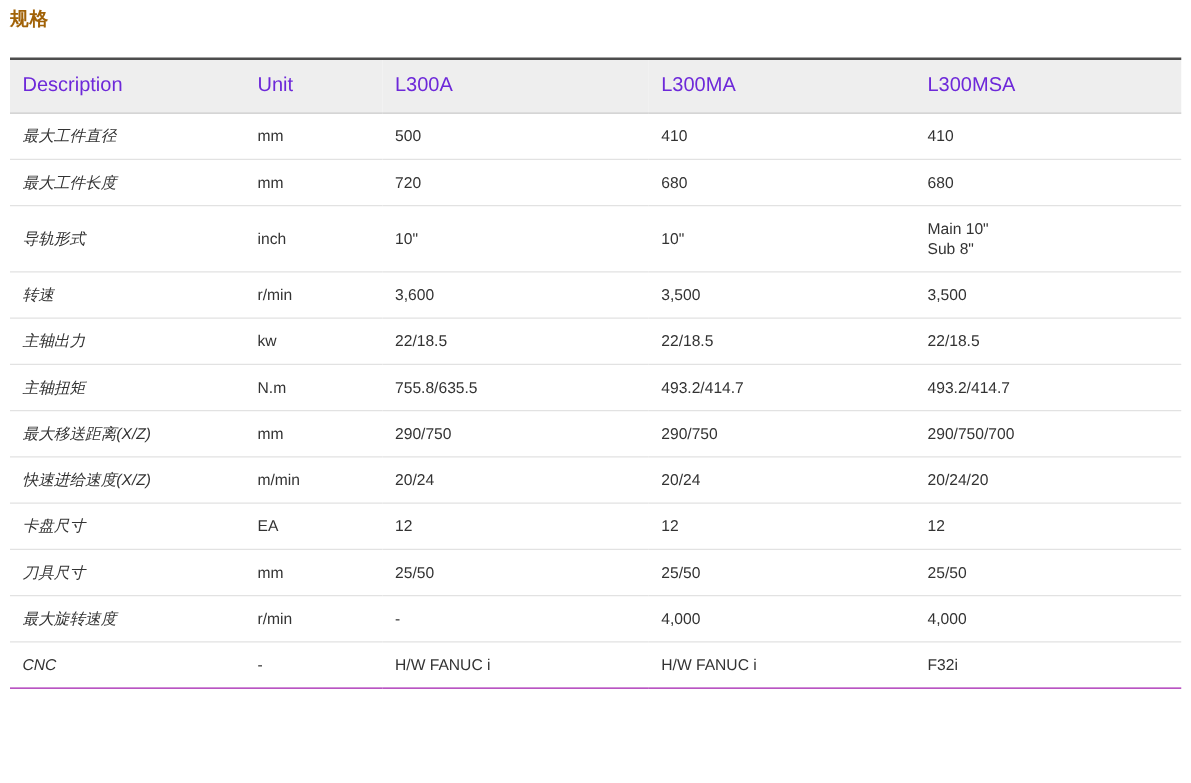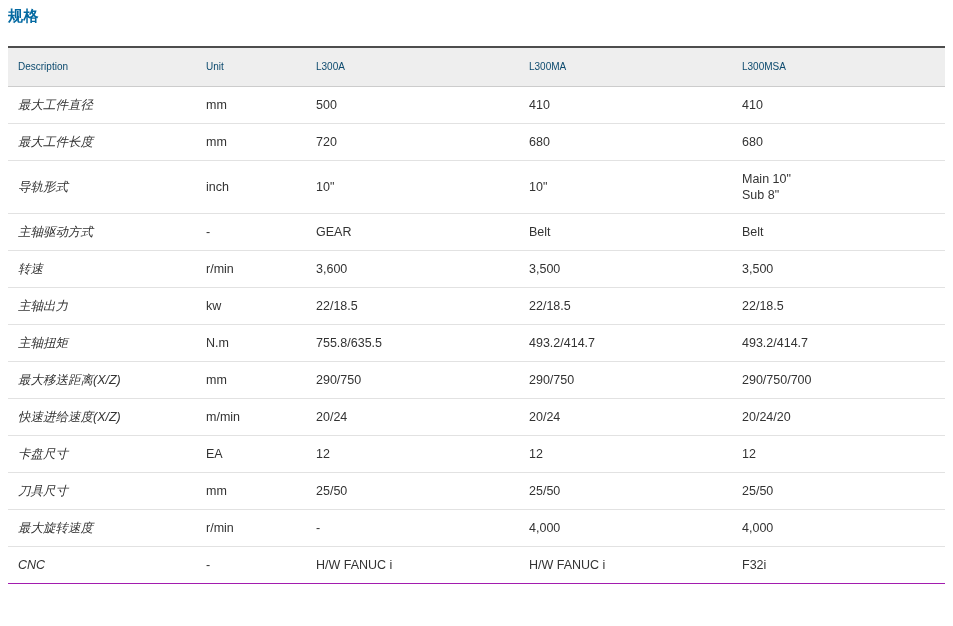--- a/index.html
+++ b/index.html
@@ -17,21 +17,21 @@
   }
   .page {
     position: relative;
     width: 953px;
     height: 626px;
     padding: 0;
   }
   .section-title {
     font-size: 15px;
     font-weight: bold;
-    color: #0369a1;
+    color: #a16207;
     margin: 6px 0 0 8px;
     line-height: 20px;
     letter-spacing: 0.5px;
   }
   .table-wrap {
     margin: 20px 8px 0 8px;
     border-top: 2px solid #4d4d4d;
   }
   table.spec {
     width: 937px;
@@ -39,23 +39,23 @@
     table-layout: fixed;
   }
   table.spec col.c0 { width: 188px; }
   table.spec col.c1 { width: 110px; }
   table.spec col.c2 { width: 213px; }
   table.spec col.c3 { width: 213px; }
   table.spec col.c4 { width: 213px; }
 
   table.spec thead th {
     background: #eeeeee;
-    font-size: 10px;
+    font-size: 16px;
     font-weight: normal;
-    color: #0c4a6e;
+    color: #6d28d9;
     text-align: left;
     padding: 12px 10px 12px 10px;
     border-bottom: 1px solid #cccccc;
     vertical-align: middle;
     height: 38px;
   }
   table.spec tbody td {
     font-size: 12.5px;
     color: #333333;
     text-align: left;
@@ -113,27 +113,20 @@
         </tr>
         <tr>
           <td class="desc">导轨形式</td>
           <td>inch</td>
           <td>10"</td>
           <td>10"</td>
           <td class="multiline">Main 10"
 Sub 8"</td>
         </tr>
         <tr>
-          <td class="desc">主轴驱动方式</td>
-          <td>-</td>
-          <td>GEAR</td>
-          <td>Belt</td>
-          <td>Belt</td>
-        </tr>
-        <tr>
           <td class="desc">转速</td>
           <td>r/min</td>
           <td>3,600</td>
           <td>3,500</td>
           <td>3,500</td>
         </tr>
         <tr>
           <td class="desc">主轴出力</td>
           <td>kw</td>
           <td>22/18.5</td>

